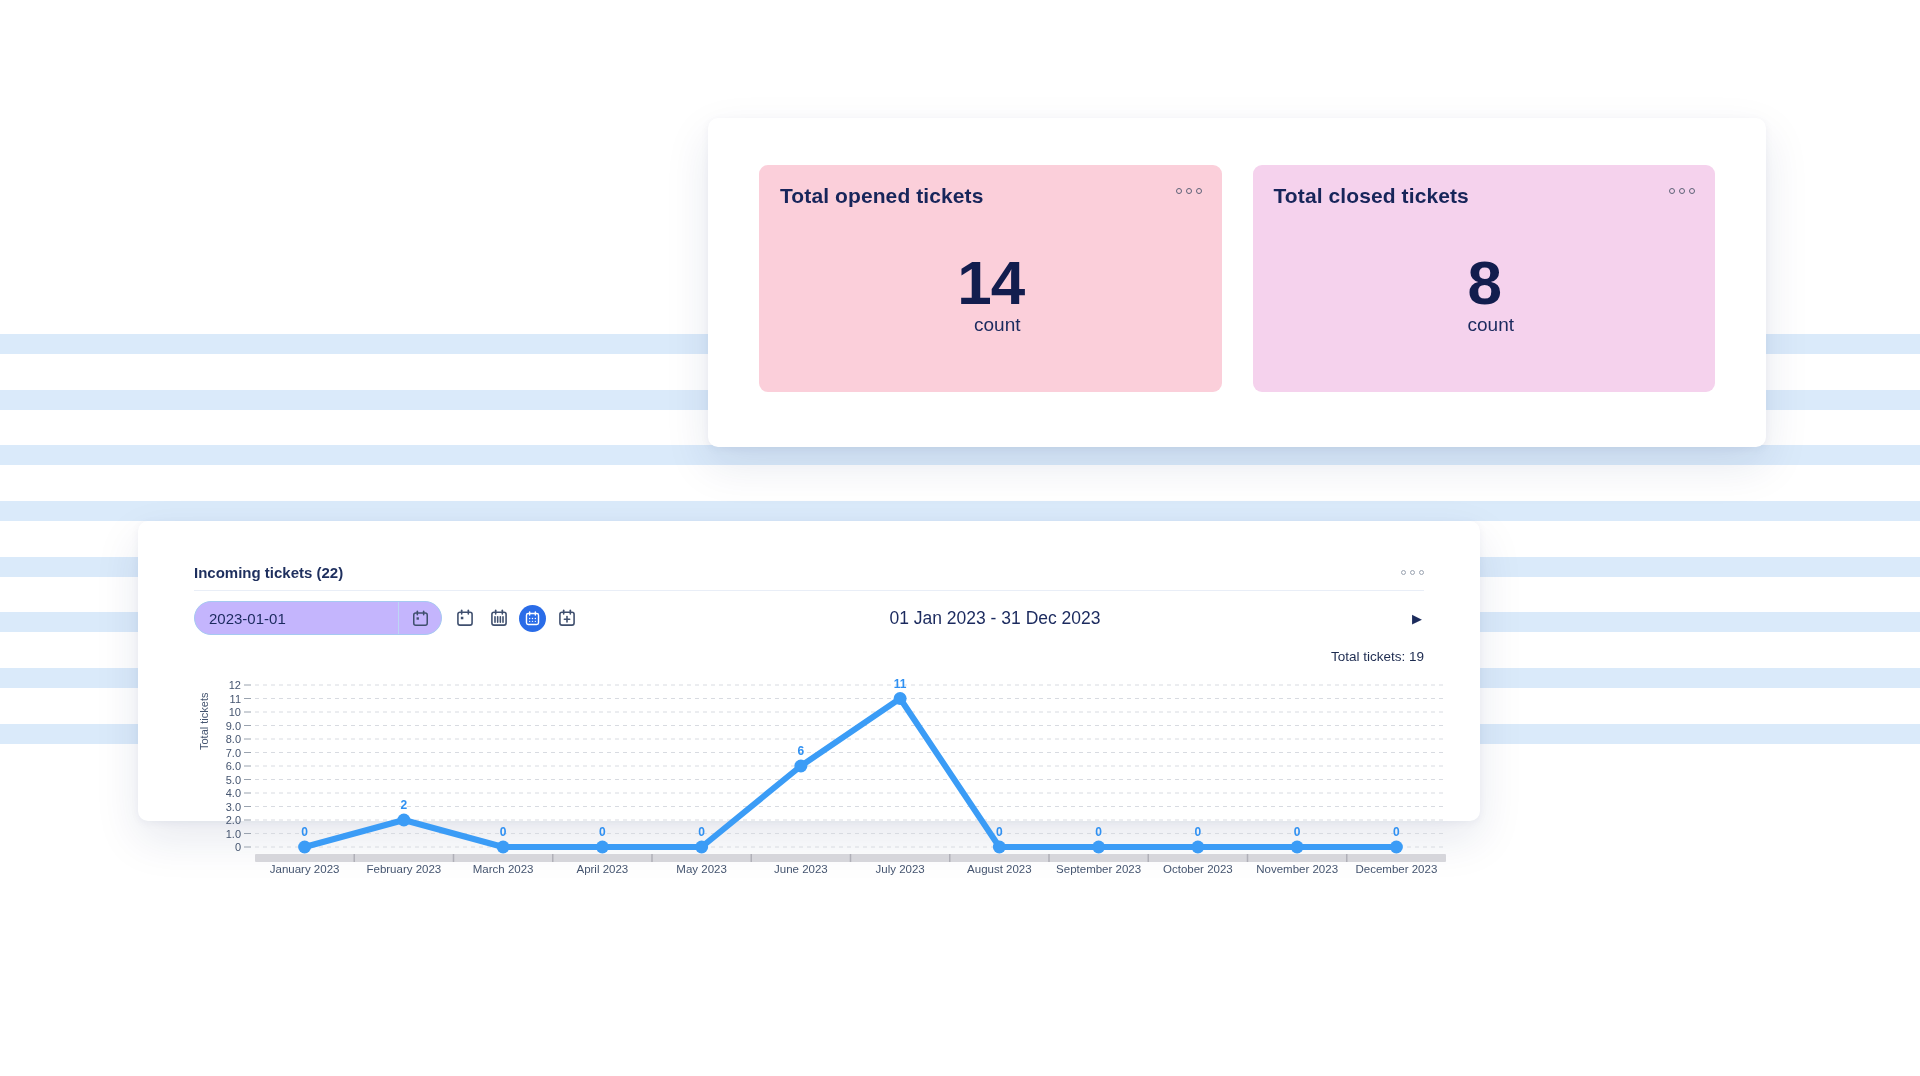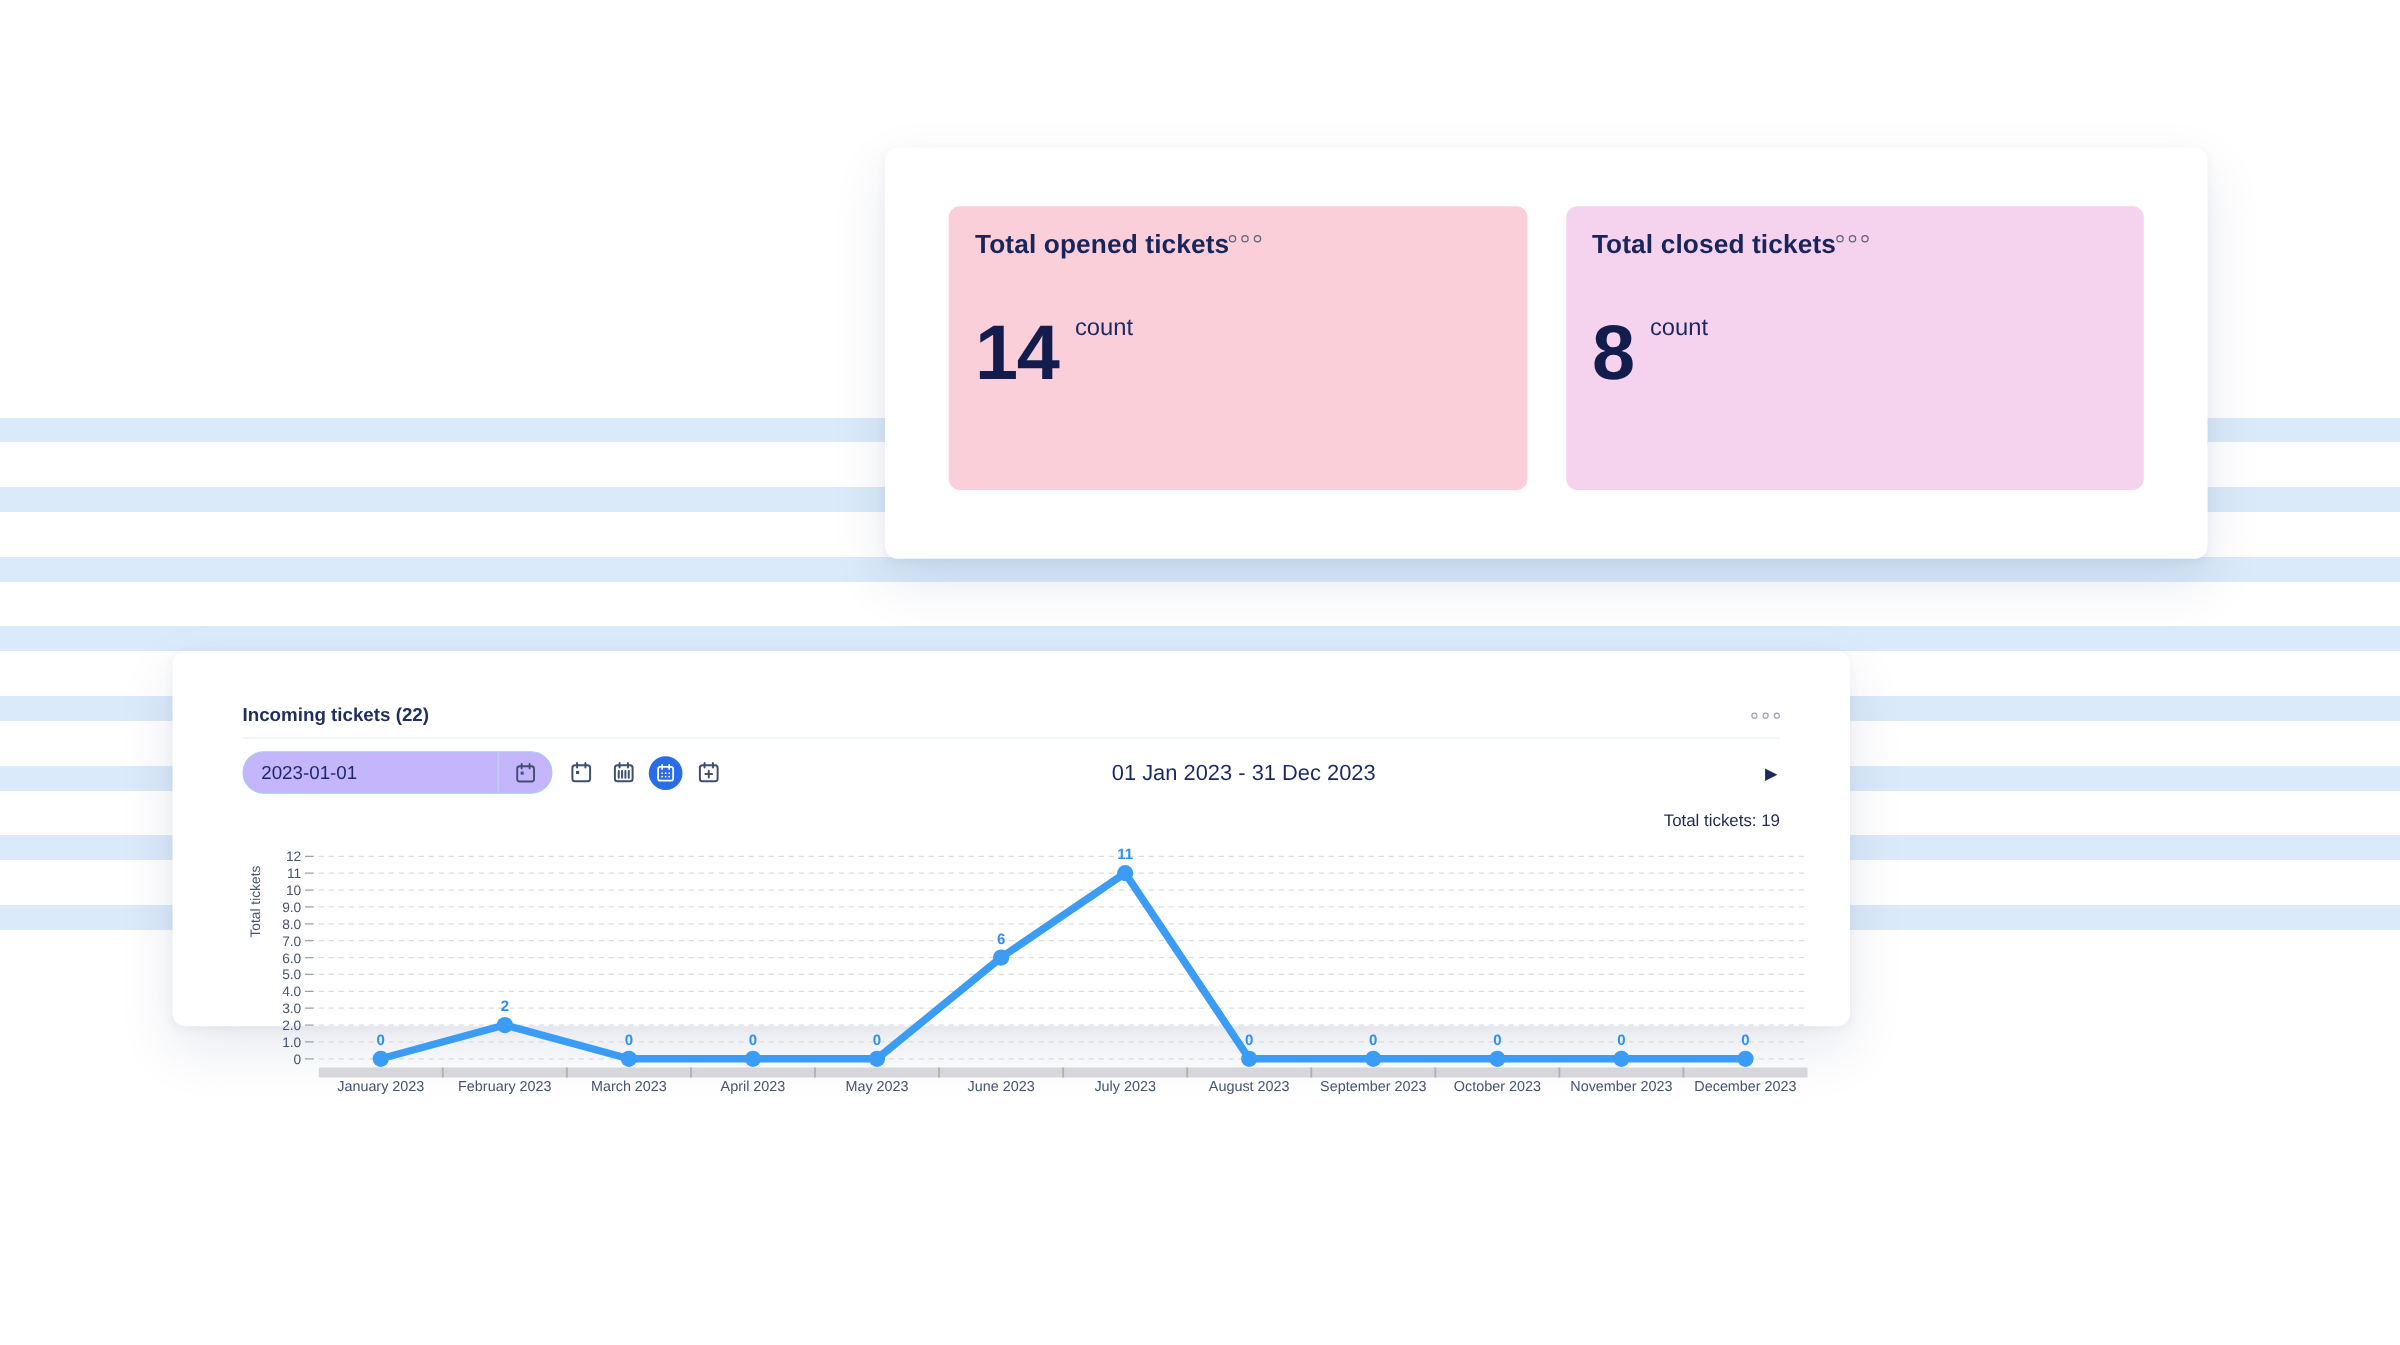--- a/index.html
+++ b/index.html
@@ -20,25 +20,25 @@
   .stats-panel{
     position:absolute;left:708px;top:118px;width:1058px;height:329px;
     background:#fff;border-radius:10px;box-sizing:border-box;
     padding:47px 51px 55px 51px;display:flex;gap:20px;
     box-shadow:0 18px 45px rgba(23,43,99,.10),0 2px 8px rgba(23,43,99,.05);
   }
   .stat-card{
     flex:1;border-radius:9px;box-sizing:border-box;
     padding:19px 20px 0 21px;display:flex;flex-direction:column;
   }
-  .stat-card-head{display:flex;align-items:flex-start;}
+  .stat-card-head{display:flex;justify-content:space-between;align-items:flex-start;}
   .stat-title{font-size:21px;font-weight:700;color:#17255a;letter-spacing:.1px;}
   .dots{display:flex;gap:4px;align-items:center;padding:4px 0;background:none;border:none;cursor:pointer;}
   .dots i{display:block;width:6px;height:6px;border:1.7px solid #5f6378;border-radius:50%;box-sizing:border-box;}
-  .stat-value-row{display:flex;align-items:flex-start;margin-top:44px;}
+  .stat-value-row{display:flex;align-items:center;margin-top:44px;flex-direction:column;}
   .stat-value{font-size:62px;font-weight:800;color:#121d4e;line-height:1;letter-spacing:-1px;}
   .stat-unit{font-size:19px;font-weight:500;color:#1b2a5e;margin-left:13px;}
   
   .incoming-card{
     position:absolute;left:138px;top:521px;width:1342px;height:300px;
     background:#fff;border-radius:10px;box-sizing:border-box;padding:0 56px;
     box-shadow:0 18px 45px rgba(23,43,99,.10),0 2px 8px rgba(23,43,99,.05);
   }
   .inc-header{display:flex;justify-content:space-between;align-items:center;padding-top:34px;height:34px;}
   .inc-title{font-size:15px;font-weight:700;color:#1e2f5e;}

